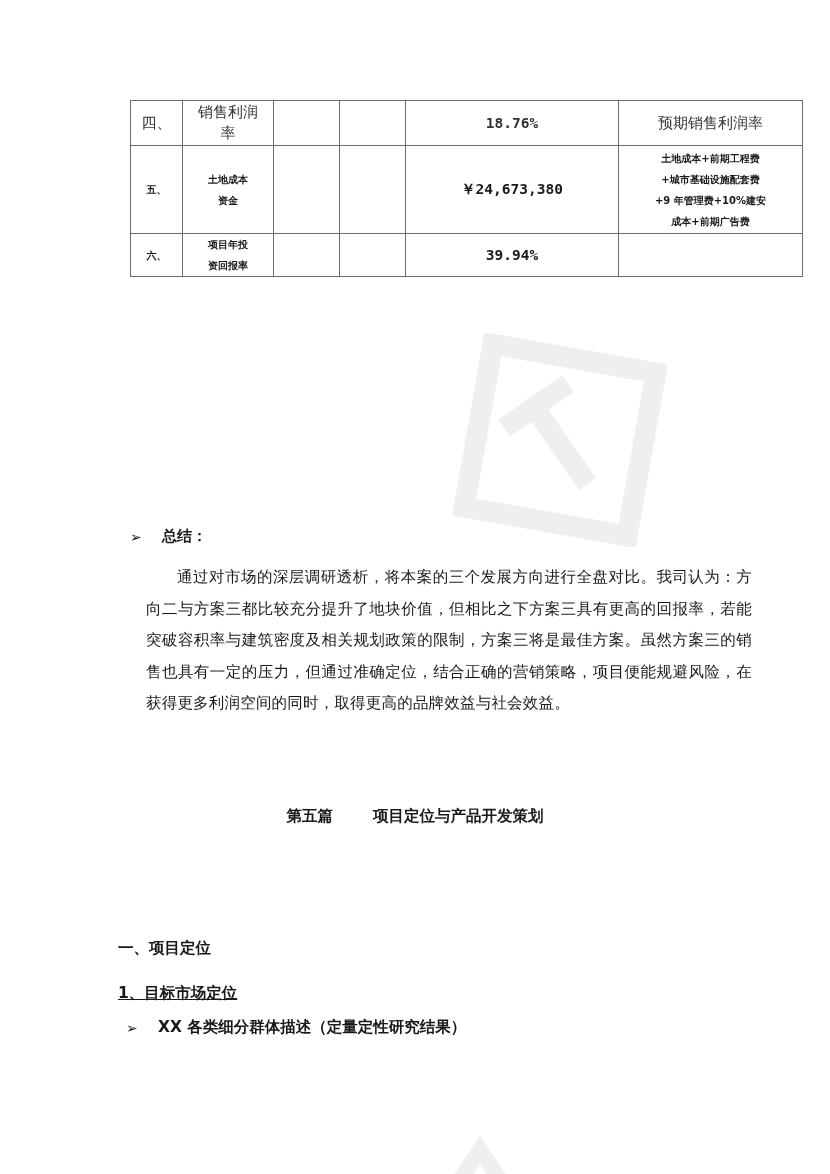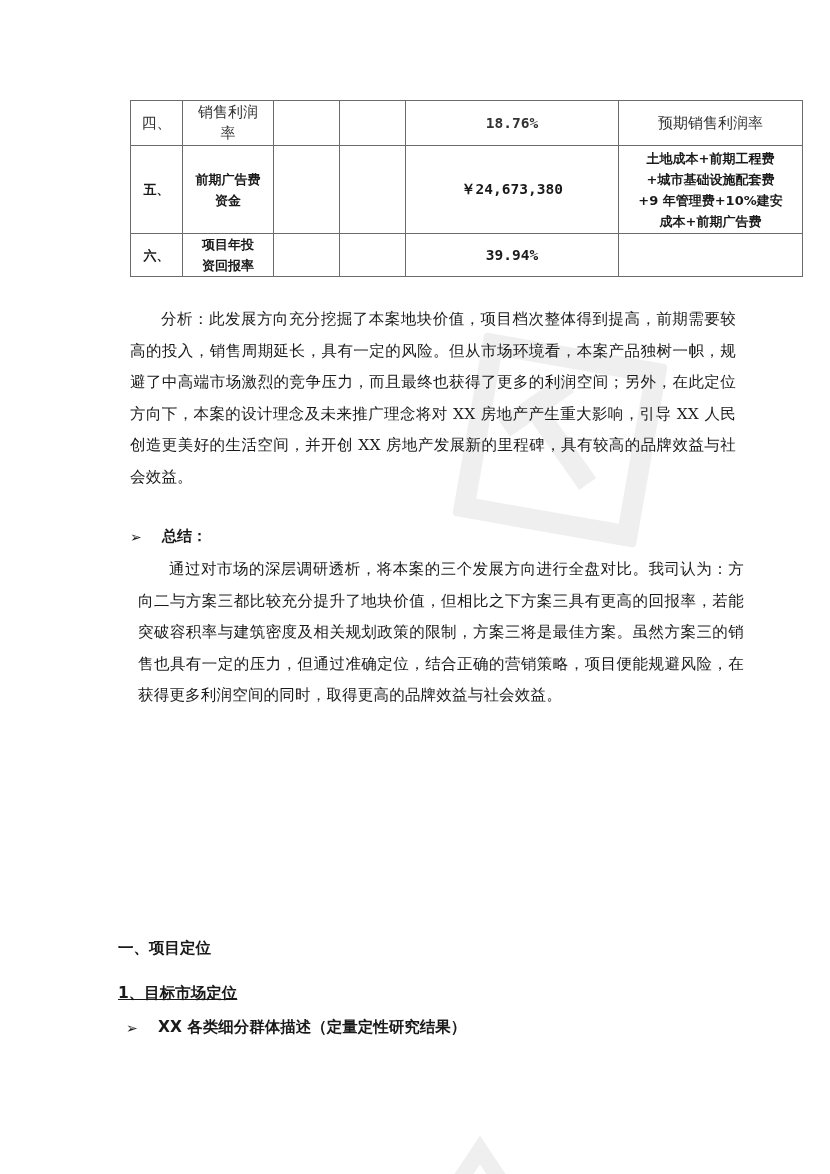--- a/index.html
+++ b/index.html
@@ -25,21 +25,21 @@
     }
     .c0 { width: 52px; }
     .c1 { width: 91px; }
     .c2 { width: 66px; }
     .c3 { width: 213px; }
     .c4 { width: 184px; }
     .r4 td { height: 44px; }
     .r5 td { height: 87px; }
     .r6 td { height: 42px; }
     .rnote td { height: 21px; line-height: 20px; }
-    .bold { font-weight: bold; font-family: "DejaVu Sans", "Liberation Sans", sans-serif; font-size: 13px; margin-top: 44px; }
+    .bold { font-weight: bold; font-family: "DejaVu Sans", "Liberation Sans", sans-serif; font-size: 10px; margin-top: 44px; }
     .light { color: #333; }
     .num { font-family: "DejaVu Sans Mono", "Liberation Mono", monospace; font-size: 14.5px; font-weight: bold; }
     .note { font-size: 14.5px; }
 
     
     .para {
       position: absolute; left: 130px; width: 606px; font-size: 15.5px; line-height: 31.5px;
       text-indent: 31px; text-align: justify; letter-spacing: 0.2px;
     }
     .p-analysis { top: 304px; }
@@ -102,21 +102,21 @@
         <span>率</span>
       </td>
       <td></td>
       <td></td>
       <td class="num light">18.76%</td>
       <td class="light">预期销售利润率</td>
     </tr>
     <tr class="r5">
       <td class="bold">五、</td>
       <td class="bold">
-        <span>前期广告费</span><br>
+        <span>土地成本</span><br>
         <span>资金</span>
       </td>
       <td></td>
       <td></td>
       <td class="num">￥24,673,380</td>
       <td class="bold">
         <span>土地成本+前期工程费</span><br>
         <span>+城市基础设施配套费</span><br>
         <span>+9 年管理费+10%建安</span><br>
         <span>成本+前期广告费</span>
@@ -129,29 +129,31 @@
         <span>资回报率</span>
       </td>
       <td></td>
       <td></td>
       <td class="num">39.94%</td>
       <td></td>
     </tr>
   </tbody>
     </table>
 
-  <p class="para p-analysis" style="margin:0;">分析：此发展方向充分挖掘了本案地块价值，项目档次整体得到提高，前期需要较高的投入，销售周期延长，具有一定的风险。但从市场环境看，本案产品独树一帜，规避了中高端市场激烈的竞争压力，而且最终也获得了更多的利润空间；另外，在此定位方向下，本案的设计理念及未来推广理念将对 XX 房地产产生重大影响，引导 XX 人民创造更美好的生活空间，并开创 XX 房地产发展新的里程碑，具有较高的品牌效益与社会效益。</p>
 
   <div class="bullet-head bh-summary">
     <span class="bullet-glyph">➢</span>
     <span class="label">总结：</span>
   </div>
 
-  <p class="para p-summary" style="margin:8px;">通过对市场的深层调研透析，将本案的三个发展方向进行全盘对比。我司认为：方向二与方案三都比较充分提升了地块价值，但相比之下方案三具有更高的回报率，若能突破容积率与建筑密度及相关规划政策的限制，方案三将是最佳方案。虽然方案三的销售也具有一定的压力，但通过准确定位，结合正确的营销策略，项目便能规避风险，在获得更多利润空间的同时，取得更高的品牌效益与社会效益。</p>
+  <p class="para p-summary" style="margin:16px;">通过对市场的深层调研透析，将本案的三个发展方向进行全盘对比。我司认为：方向二与方案三都比较充分提升了地块价值，但相比之下方案三具有更高的回报率，若能突破容积率与建筑密度及相关规划政策的限制，方案三将是最佳方案。虽然方案三的销售也具有一定的压力，但通过准确定位，结合正确的营销策略，项目便能规避风险，在获得更多利润空间的同时，取得更高的品牌效益与社会效益。</p>
 
+  <div class="chapter">
+    <span>第五篇</span><span class="gap"></span><span>项目定位与产品开发策划</span>
+  </div>
 
   <div class="h1">一、项目定位</div>
 
   <div class="h2">1、目标市场定位</div>
 
   <div class="bullet-head bh-segments">
     <span class="bullet-glyph">➢</span>
     <span class="label">XX 各类细分群体描述（定量定性研究结果）</span>
   </div>
 

